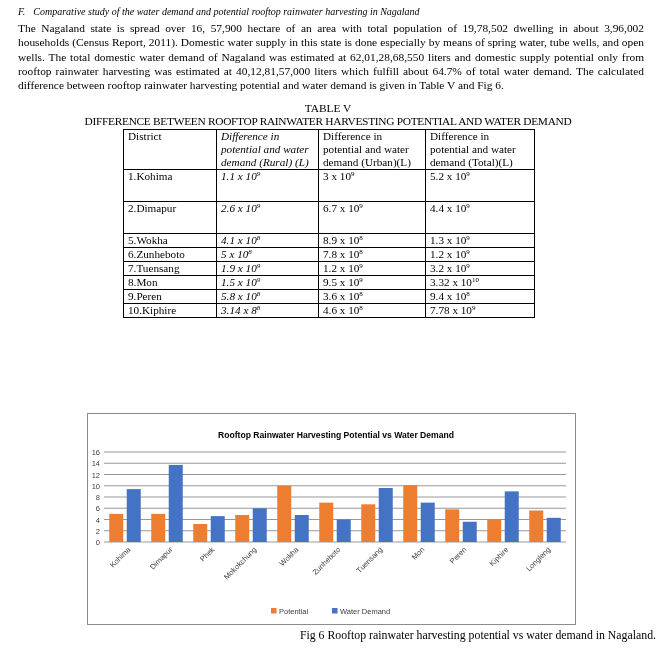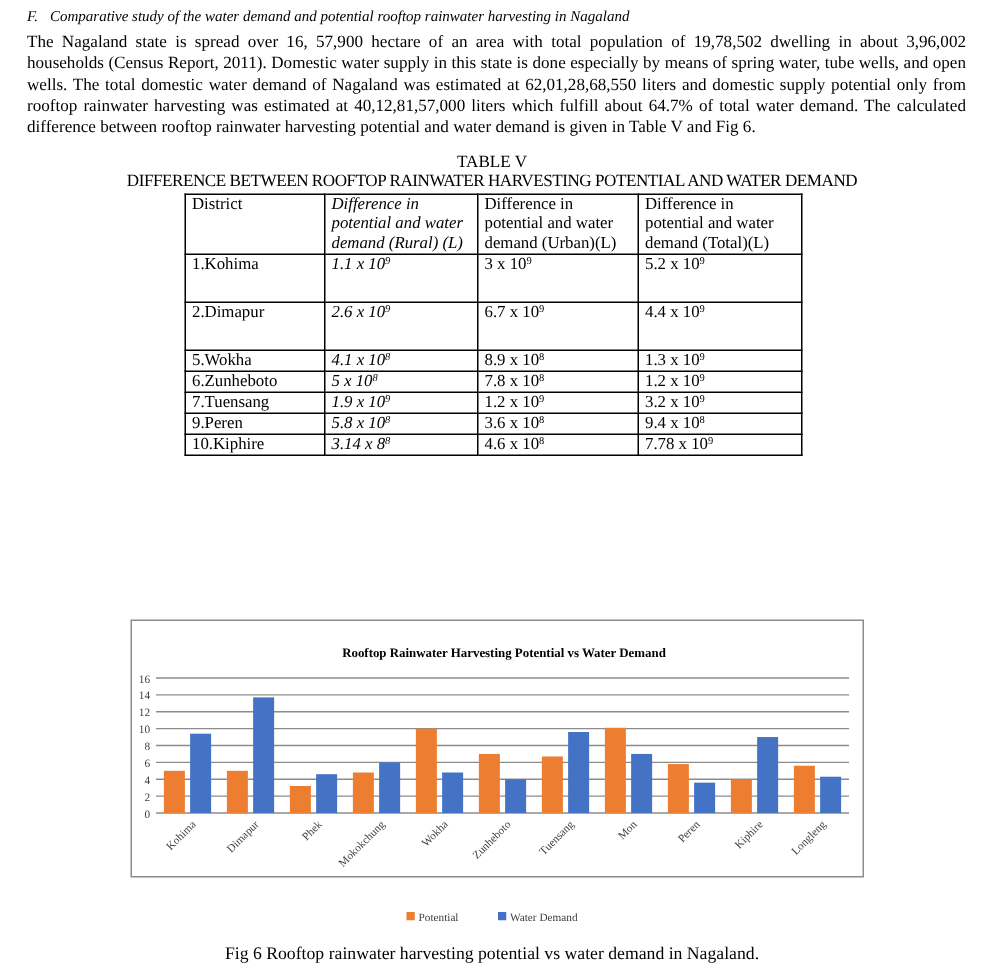--- a/index.html
+++ b/index.html
@@ -10,23 +10,23 @@
   .tcap1 { position:absolute; left:0; width:656px; top:102px; text-align:center; font-size:11.4px; }
   .tcap2 { position:absolute; left:0; width:656px; top:115px; text-align:center; font-size:11.4px; letter-spacing:-0.3px; }
   table.dt { position:absolute; left:123px; top:129px; border-collapse:collapse; font-size:11.2px; }
   table.dt td { border:1px solid #000; padding:0 4px; vertical-align:top; line-height:13px; }
   table.dt td.c0 { width:84px; }
   table.dt td.c1 { width:93px;font-style:italic; }
   table.dt td.c2 { width:98px; }
   table.dt td.c3 { width:100px; }
   table.dt tr.tall td { height:31px; }
   table.dt sup { font-size:7px; vertical-align:top; line-height:9px; }
-  .chart { position:absolute; left:87px; top:413px; width:489px; height:172px; border:1px solid #8c8c8c; box-sizing:border-box; font-family:Liberation Serif, serif; }
+  .chart { position:absolute; left:87px; top:413px; width:489px; height:212px; border:1px solid #8c8c8c; box-sizing:border-box; font-family:Liberation Sans, sans-serif; }
   .chart svg { position:absolute; left:0; top:0; }
-  .figcap { position:absolute; left:0; width:656px; top:628px; text-align:center; font-size:11.8px; }
+  .figcap { position:absolute; left:0; width:656px; top:628px; text-align:right; font-size:11.8px; }
 </style>
 </head>
 <body>
 
 <div class="heading">
   <span class="lbl">F.</span><span>Comparative study of the water demand and potential rooftop rainwater harvesting in Nagaland</span>
 </div>
 
 <div class="para">The Nagaland state is spread over 16, 57,900 hectare of an area with total population of 19,78,502 dwelling in about 3,96,002 households (Census Report, 2011). Domestic water supply in this state is done especially by means of spring water, tube wells, and open wells. The total domestic water demand of Nagaland was estimated at 62,01,28,68,550 liters and domestic supply potential only from rooftop rainwater harvesting was estimated at 40,12,81,57,000 liters which fulfill about 64.7% of total water demand. The calculated difference between rooftop rainwater harvesting potential and water demand is given in Table V and Fig 6.</div>
 
@@ -63,20 +63,26 @@
         <td class="c0">6.Zunheboto</td>
         <td class="c1"><span>5 x 10</span><sup>8</sup></td>
         <td class="c2"><span>7.8 x 10</span><sup>8</sup></td>
         <td class="c3"><span>1.2 x 10</span><sup>9</sup></td>
       </tr>
       <tr>
         <td class="c0">7.Tuensang</td>
         <td class="c1"><span>1.9 x 10</span><sup>9</sup></td>
         <td class="c2"><span>1.2 x 10</span><sup>9</sup></td>
         <td class="c3"><span>3.2 x 10</span><sup>9</sup></td>
+      </tr>
+      <tr>
+        <td class="c0">8.Mon</td>
+        <td class="c1"><span>1.5 x 10</span><sup>9</sup></td>
+        <td class="c2"><span>9.5 x 10</span><sup>9</sup></td>
+        <td class="c3"><span>3.32 x 10</span><sup>10</sup></td>
       </tr>
       <tr>
         <td class="c0">9.Peren</td>
         <td class="c1"><span>5.8 x 10</span><sup>8</sup></td>
         <td class="c2"><span>3.6 x 10</span><sup>8</sup></td>
         <td class="c3"><span>9.4 x 10</span><sup>8</sup></td>
       </tr>
       <tr>
         <td class="c0">10.Kiphire</td>
         <td class="c1"><span>3.14 x 8</span><sup>8</sup></td>

